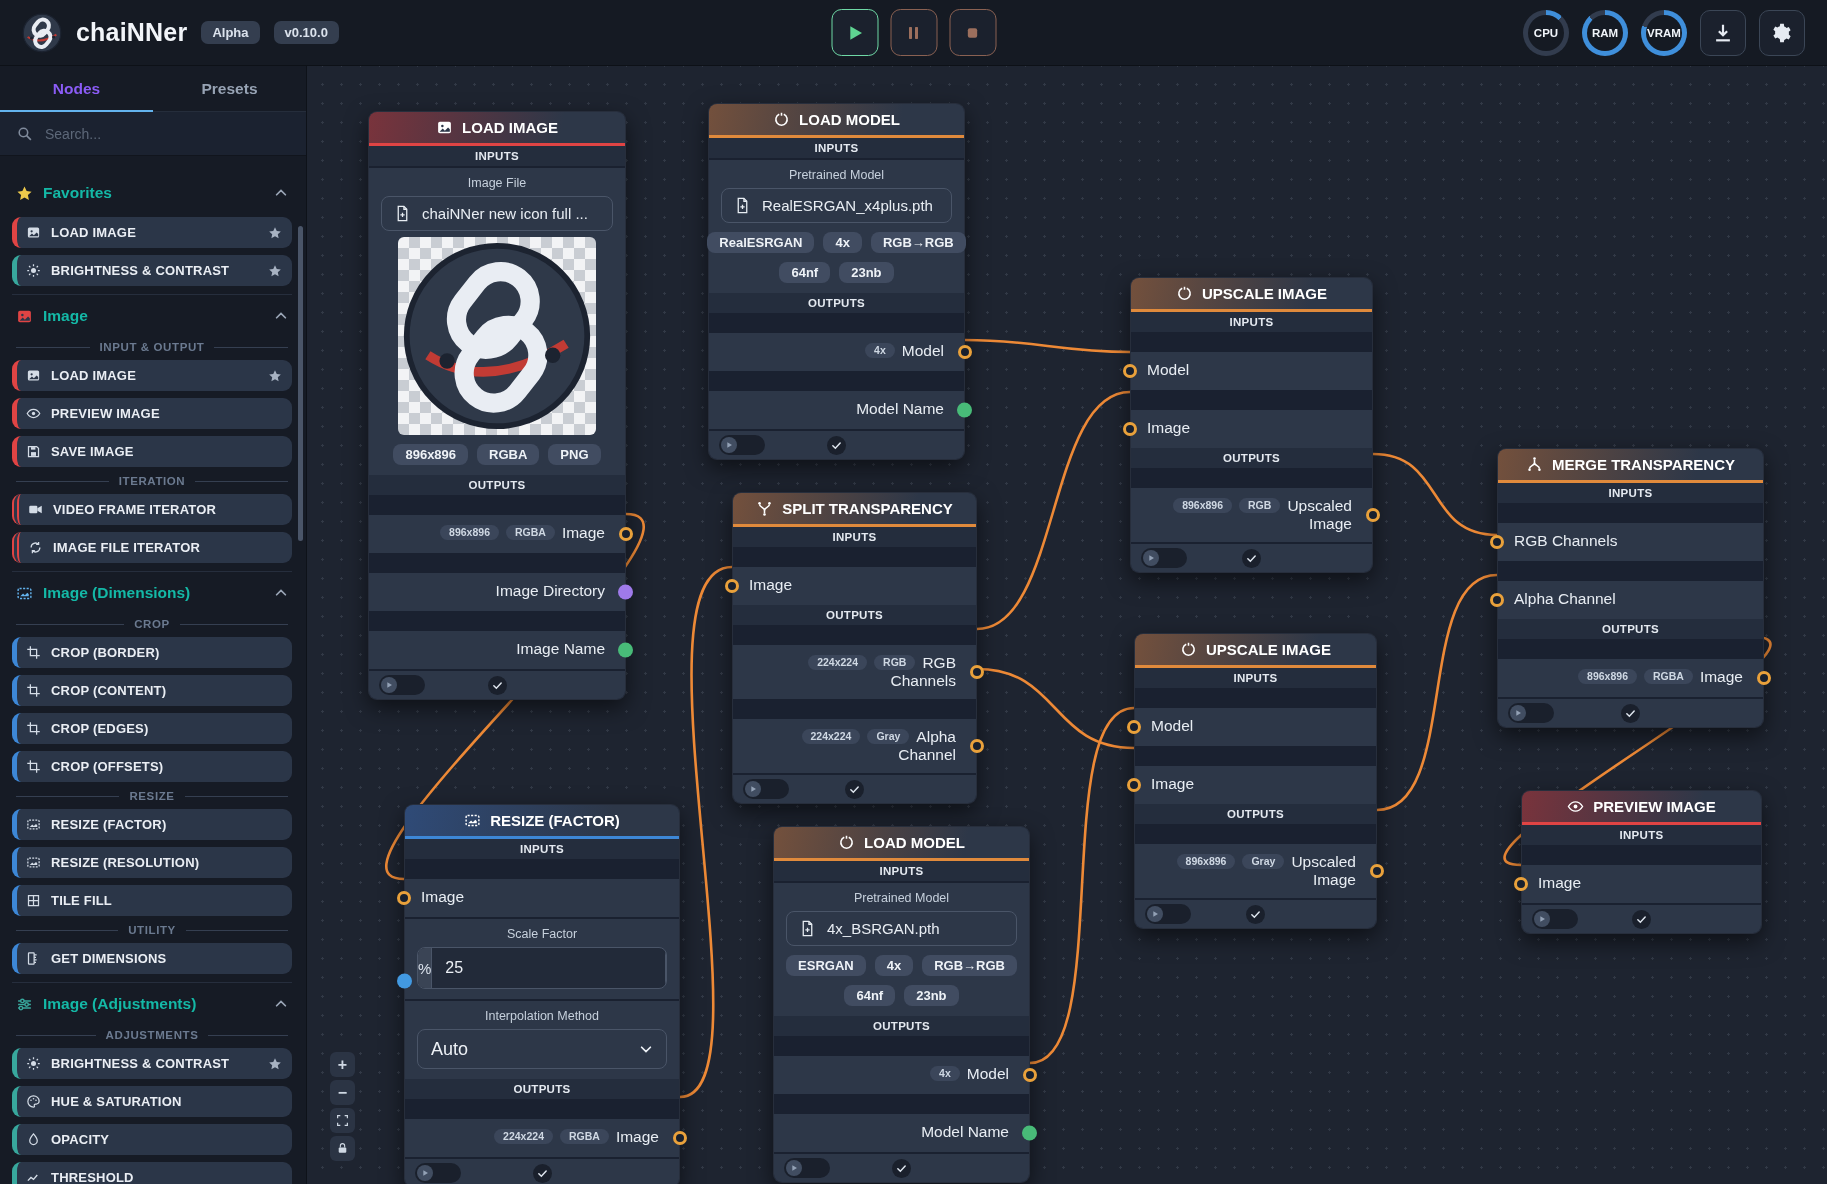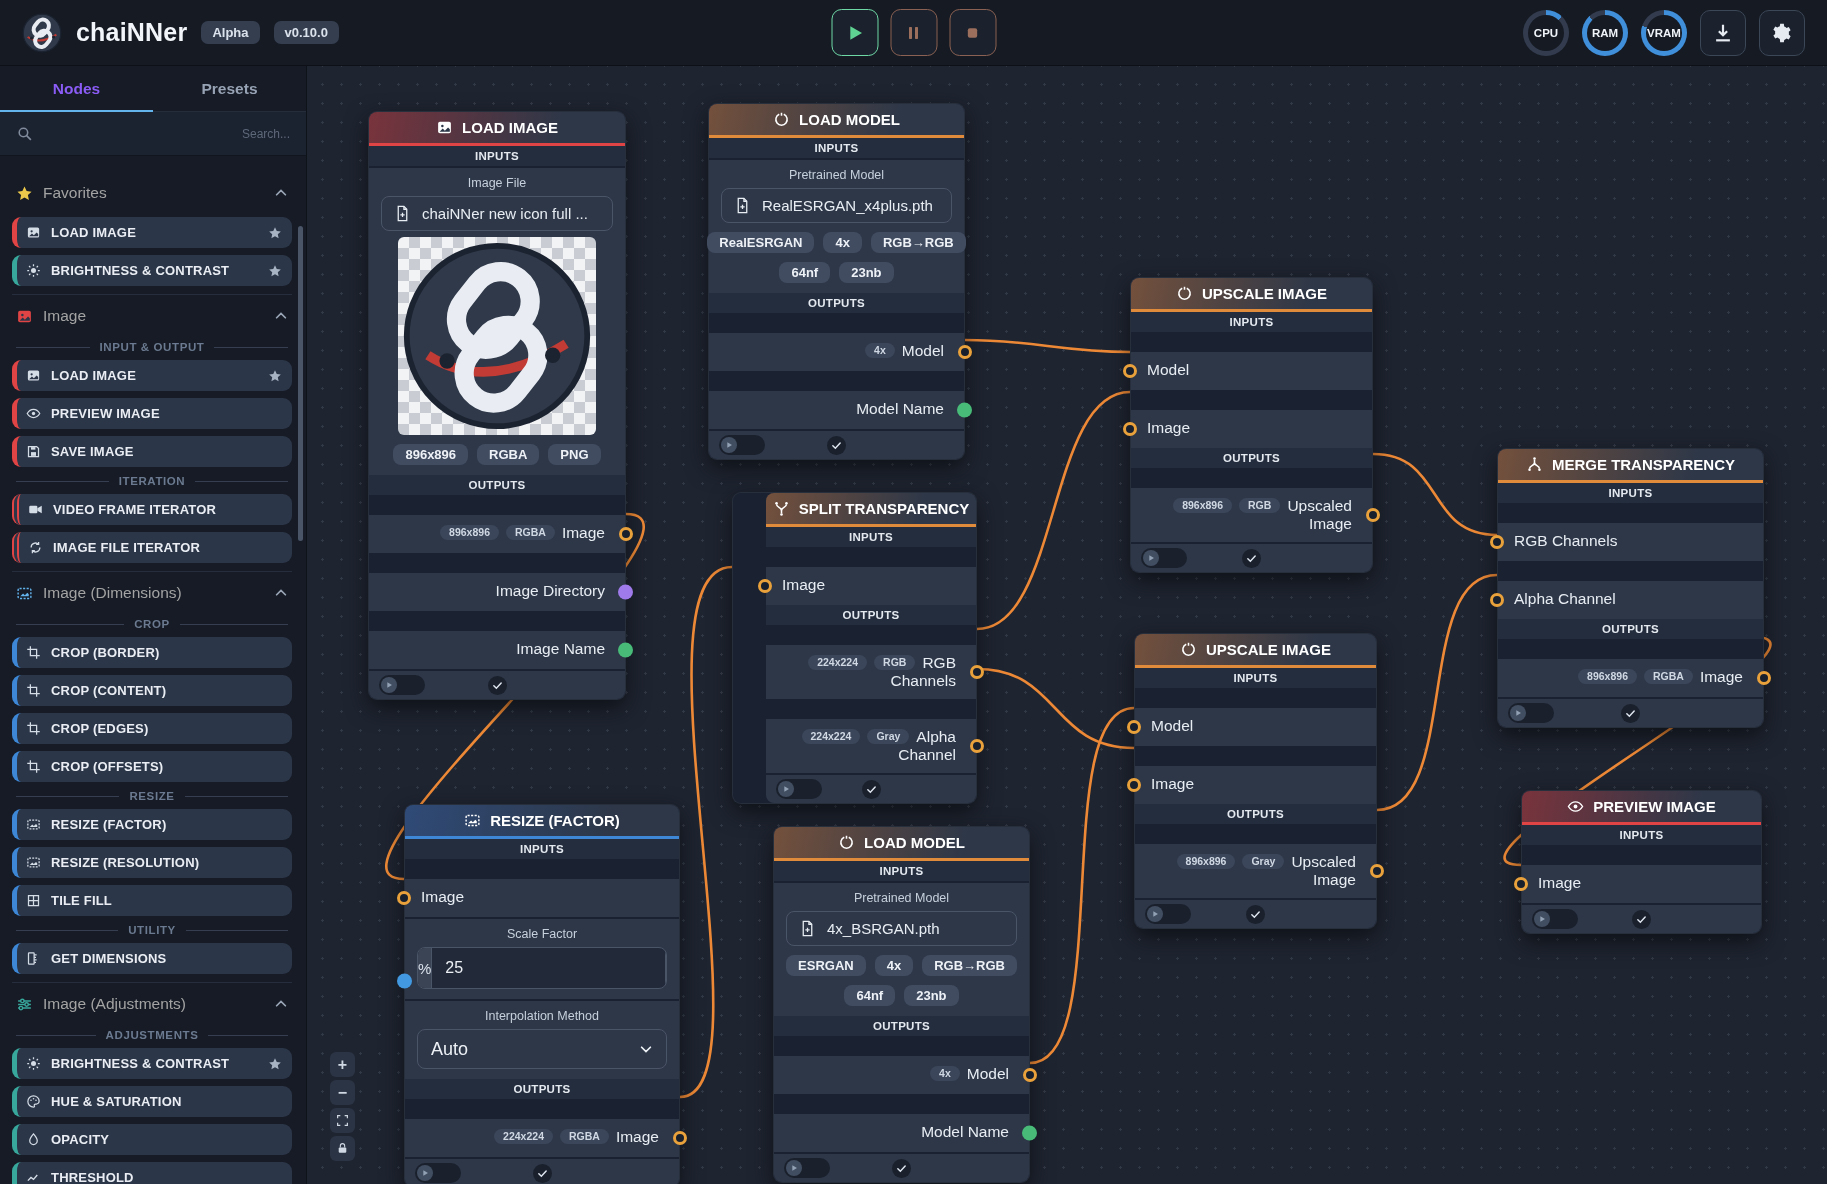--- a/index.html
+++ b/index.html
@@ -45,28 +45,28 @@
     background:#161b25; z-index:5; border-right:1px solid #0e1219; }
   .tabs { display:flex; height:46px; border-bottom:1px solid #252d3b; }
   .tab { flex:1; display:grid; place-items:center; font-size:15.5px; font-weight:700;
     color:#97a3b4; cursor:pointer; position:relative; }
   .tab.active { color:#8b5cf6; }
   .tab.active::after { content:""; position:absolute; bottom:-1px; left:0; right:0;
     height:2.5px; background:#63b3ed; }
   .searchbox { display:flex; align-items:center; gap:12px; height:44px; padding:0 16px;
     background:#1b2230; color:#808b9c; border-bottom:1px solid #11151d; }
   .searchbox input { flex:1; background:transparent; border:none; outline:none;
-    color:#cbd5e0; font-size:12px; font-family:inherit;text-align:right; }
+    color:#cbd5e0; font-size:14px; font-family:inherit; }
   .searchbox input::placeholder { color:#5d6879; }
   .side-scroll { position:absolute; top:100px; bottom:0; left:0; right:0; padding:6px 14px 10px 12px; overflow:hidden; }
   .scrollthumb { position:absolute; right:3px; top:160px; width:5px; height:315px;
     background:#4a5568; border-radius:3px; z-index:6; }
   .section-head { display:flex; align-items:center; gap:10px; padding:12px 4px 8px; }
   .section-head.sep { border-top:1px solid #262e3d; margin-top:8px; }
-  .section-title { color:#a3a3a3; font-size:15.5px; font-weight:400; flex:1; }
+  .section-title { color:#14b8a6; font-size:15.5px; font-weight:700; flex:1; }
   .chev { color:#9aa6b6; }
   .divider { display:flex; align-items:center; gap:10px; color:#6b7a90; font-size:11.5px;
     font-weight:700; letter-spacing:.6px; margin:8px 4px 4px; }
   .divider::before,.divider::after { content:""; flex:1; height:1px; background:#353f51; }
   .sitem { display:flex; align-items:center; height:31px; margin:7px 0; border-radius:9px;
     background:#2b3648; border-left:5px solid var(--c); cursor:pointer; }
   .sitem.iter { border-left-style:double; border-left-width:7px; }
   .sitem .ic { color:#d4dce6; margin:0 10px 0 9px; flex:none; }
   .sitem-label { color:#eaeef4; font-size:13px; font-weight:700; letter-spacing:.2px; }
   .sitem .fav { margin-left:auto; margin-right:10px; color:#a7b2c2; }
@@ -479,21 +479,21 @@
       <div class="footcheck">
           <span class="checkc">
             <svg width="11" height="11">
               <use href="#ic-check"></use>
             </svg>
           </span>
         </div>
     </div>
   </div>
 
-  <div class="node" style="left:732px; top:426px; width:245px;padding-left:33px;">
+  <div class="node" style="left:732px; top:426px; width:245px;">
     <div class="nhead orange">
       <svg class="ic" width="17" height="17">
           <use href="#ic-split"></use>
         </svg>
       <span>SPLIT TRANSPARENCY</span>
     </div>
     <div class="bar">INPUTS</div>
     <div class="nrow">
       <span class="port l"></span>
       <span>Image</span>

